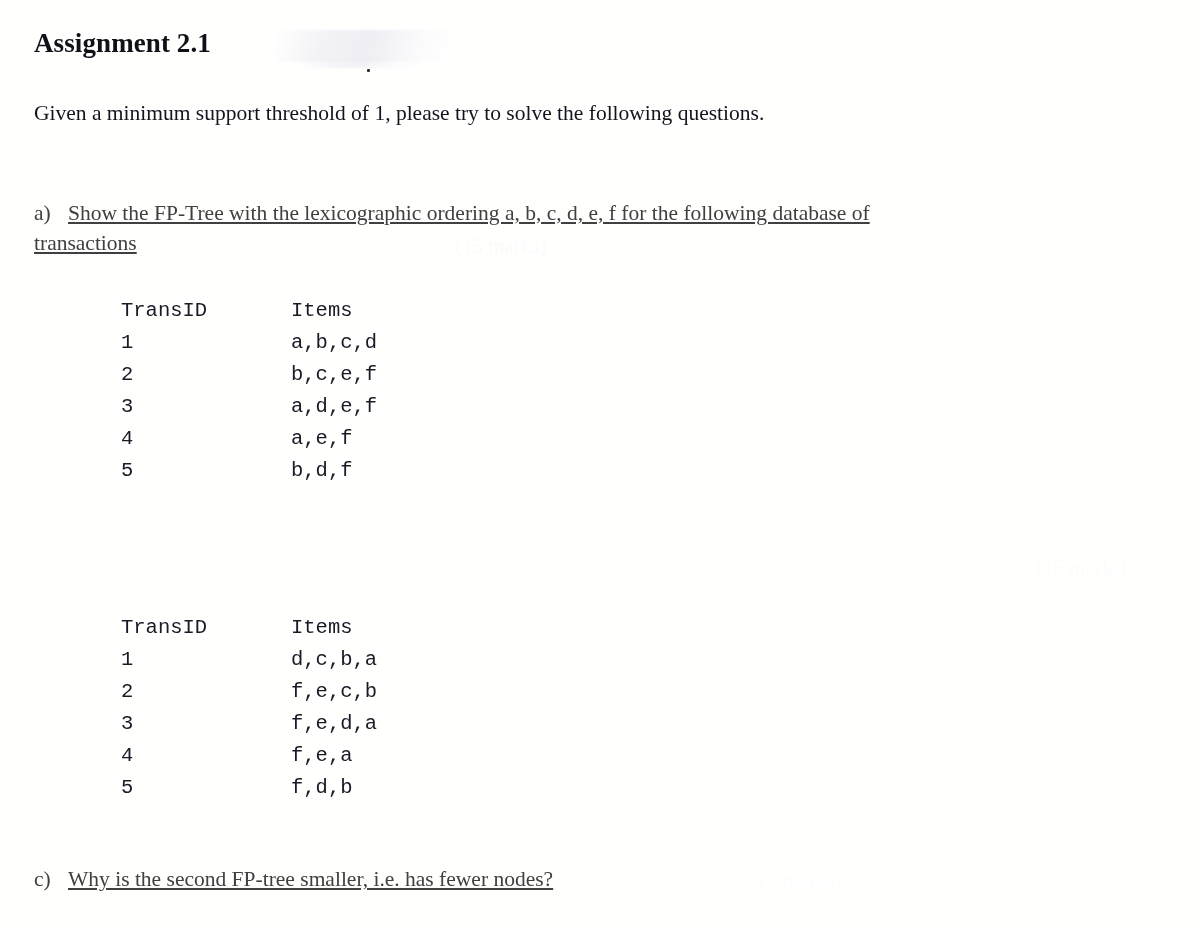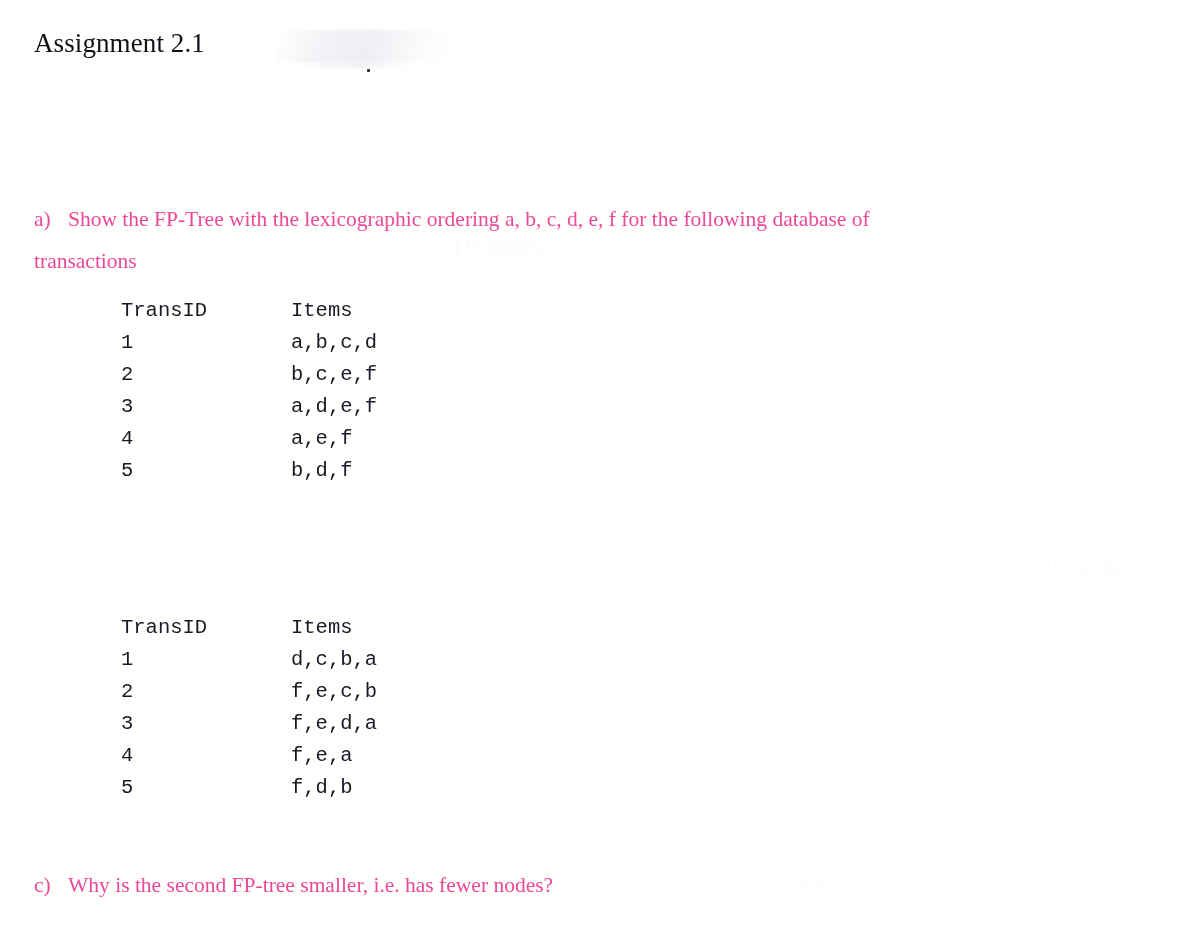--- a/index.html
+++ b/index.html
@@ -23,21 +23,21 @@
     inset: 0;
     background: #fffffe;
   }
 
   
   .doc-title {
     position: absolute;
     left: 34px;
     top: 28px;
     font-size: 27px;
-    font-weight: normal;
+    font-weight: bold;
     letter-spacing: 0.1px;
     line-height: 1.15;
     white-space: pre;
     color: #101018;
   }
 
   
   .para {
     position: absolute;
     font-size: 21.5px;
@@ -48,22 +48,23 @@
   .intro-para {
     left: 34px;
     top: 98px;
     width: 1060px;
   }
 
   
   .question {
     position: absolute;
     font-size: 21.5px;
-    line-height: 42px;
-    color: #ec4899;
+    line-height: 30px;
+    color: #404040;
+    text-decoration: underline;
   }
   .q-label {
     display: inline-block;
     width: 34px;
     vertical-align: top;
   }
   .q-text {
     display: inline;
   }
   .q-a { left: 34px; top: 198px; width: 920px; }
@@ -151,20 +152,21 @@
 <body>
 
 <div class="page">
 
   <div class="doc-title">Assignment 2.1</div>
 
   <div class="smudge smudge-title"></div>
   <div class="smudge smudge-title2"></div>
   <div class="speck speck-title"></div>
 
+  <div class="para intro-para">Given a minimum support threshold of 1, please try to solve the following questions.</div>
 
   <div class="question q-a">
     <span class="q-label">a)</span><span class="q-text">Show the FP-Tree with the lexicographic ordering a, b, c, d, e, f  for the following database of transactions</span>
   </div>
   <div class="ghost ghost-marks-a">(15 marks)</div>
 
   <table class="trans-table table-a">
     <thead>
       <tr>
         <th class="col-id" style="text-align:left;font-weight:normal;padding:0;">TransID</th>

